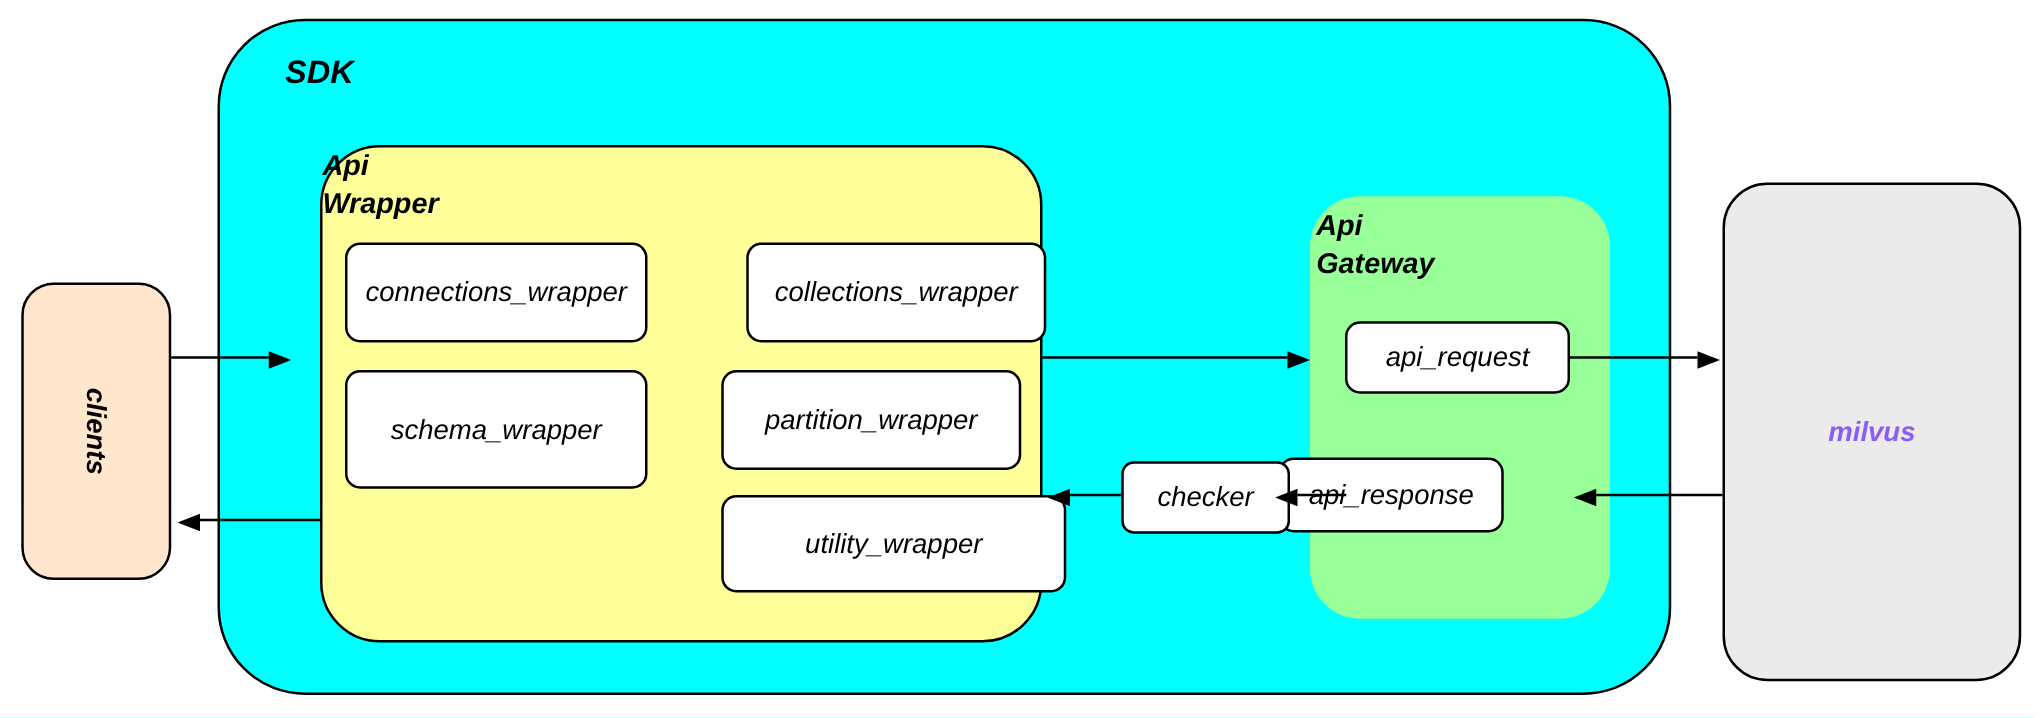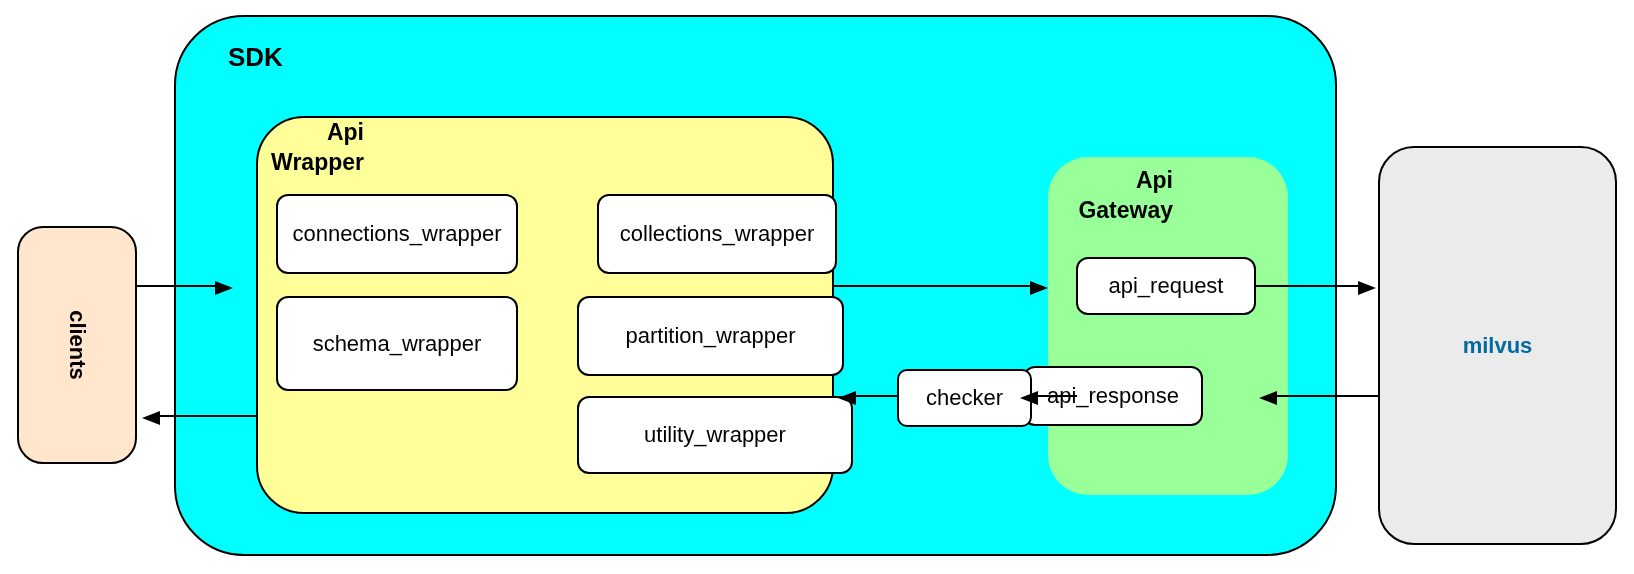--- a/index.html
+++ b/index.html
@@ -7,20 +7,21 @@
     padding: 0;
     background: #ffffff;
     font-family: "Liberation Sans", "DejaVu Sans", sans-serif;
   }
   #canvas {
     position: relative;
     width: 1634px;
     height: 574px;
     background: var(--background, #ffffff);
     overflow: hidden;
+    font-style: italic;
   }
   .box {
     position: absolute;
     box-sizing: border-box;
     border: 2px solid var(--border, #000000);
   }
   .container-sdk {
     left: 174px; top: 15px; width: 1163px; height: 541px;
     border-radius: 70px;
     background: var(--sdk-fill, #00ffff);
@@ -47,40 +48,40 @@
     font-weight: bold;
     font-size: 22px;
     white-space: nowrap;
     color: #000;
   }
   .node-milvus {
     left: 1378px; top: 146px; width: 239px; height: 399px;
     border-radius: 36px;
     background: var(--milvus-fill, #ebebeb);
     display: flex; align-items: center; justify-content: center;
-    font-weight: bold; font-size: 22px; color: #0369a1;
+    font-weight: bold; font-size: 22px; color: #8b5cf6;
   }
   .wnode {
     position: absolute;
     box-sizing: border-box;
     border: 2px solid var(--border, #000000);
     border-radius: 12px;
     background: var(--node-fill, #ffffff);
     display: flex; align-items: center; justify-content: center;
     font-size: 22px;
     color: #000;
     white-space: nowrap;
   }
   .group-label {
     position: absolute;
     font-weight: bold;
     font-size: 23px;
     line-height: 1.3;
     color: #000;
-    text-align: right;
+    text-align: left;
   }
   .sdk-label {
     position: absolute;
     left: 228px; top: 42px;
     font-weight: bold;
     font-size: 26px;
     color: #000;
   }
   .group-label span { display: block; }
   .arrow {
@@ -108,21 +109,21 @@
 
   <div class="box container-api-wrapper"></div>
   <div class="group-label" style="left:258px; top:118px; width:106px;">
     <span>Api</span>
     <span>Wrapper</span>
   </div>
 
   <div class="wnode" style="left:276px; top:194px; width:242px; height:80px;">connections_wrapper</div>
   <div class="wnode" style="left:577px; top:194px; width:240px; height:80px;margin-left:20px;">collections_wrapper</div>
   <div class="wnode" style="left:276px; top:296px; width:242px; height:95px;">schema_wrapper</div>
-  <div class="wnode" style="left:577px; top:296px; width:267px; height:80px;">partition_wrapper</div>
+  <div class="wnode" style="left:577px; top:296px; width:240px; height:80px;">partition_wrapper</div>
   <div class="wnode" style="left:577px; top:396px; width:276px; height:78px;">utility_wrapper</div>
 
   <div class="box container-api-gateway"></div>
   <div class="group-label" style="left:1053px; top:166px; width:120px;">
     <span>Api</span>
     <span>Gateway</span>
   </div>
 
   <div class="wnode" style="left:1076px; top:257px; width:180px; height:58px;">api_request</div>
   <div class="wnode" style="left:1023px; top:366px; width:180px; height:60px;">api_response</div>

